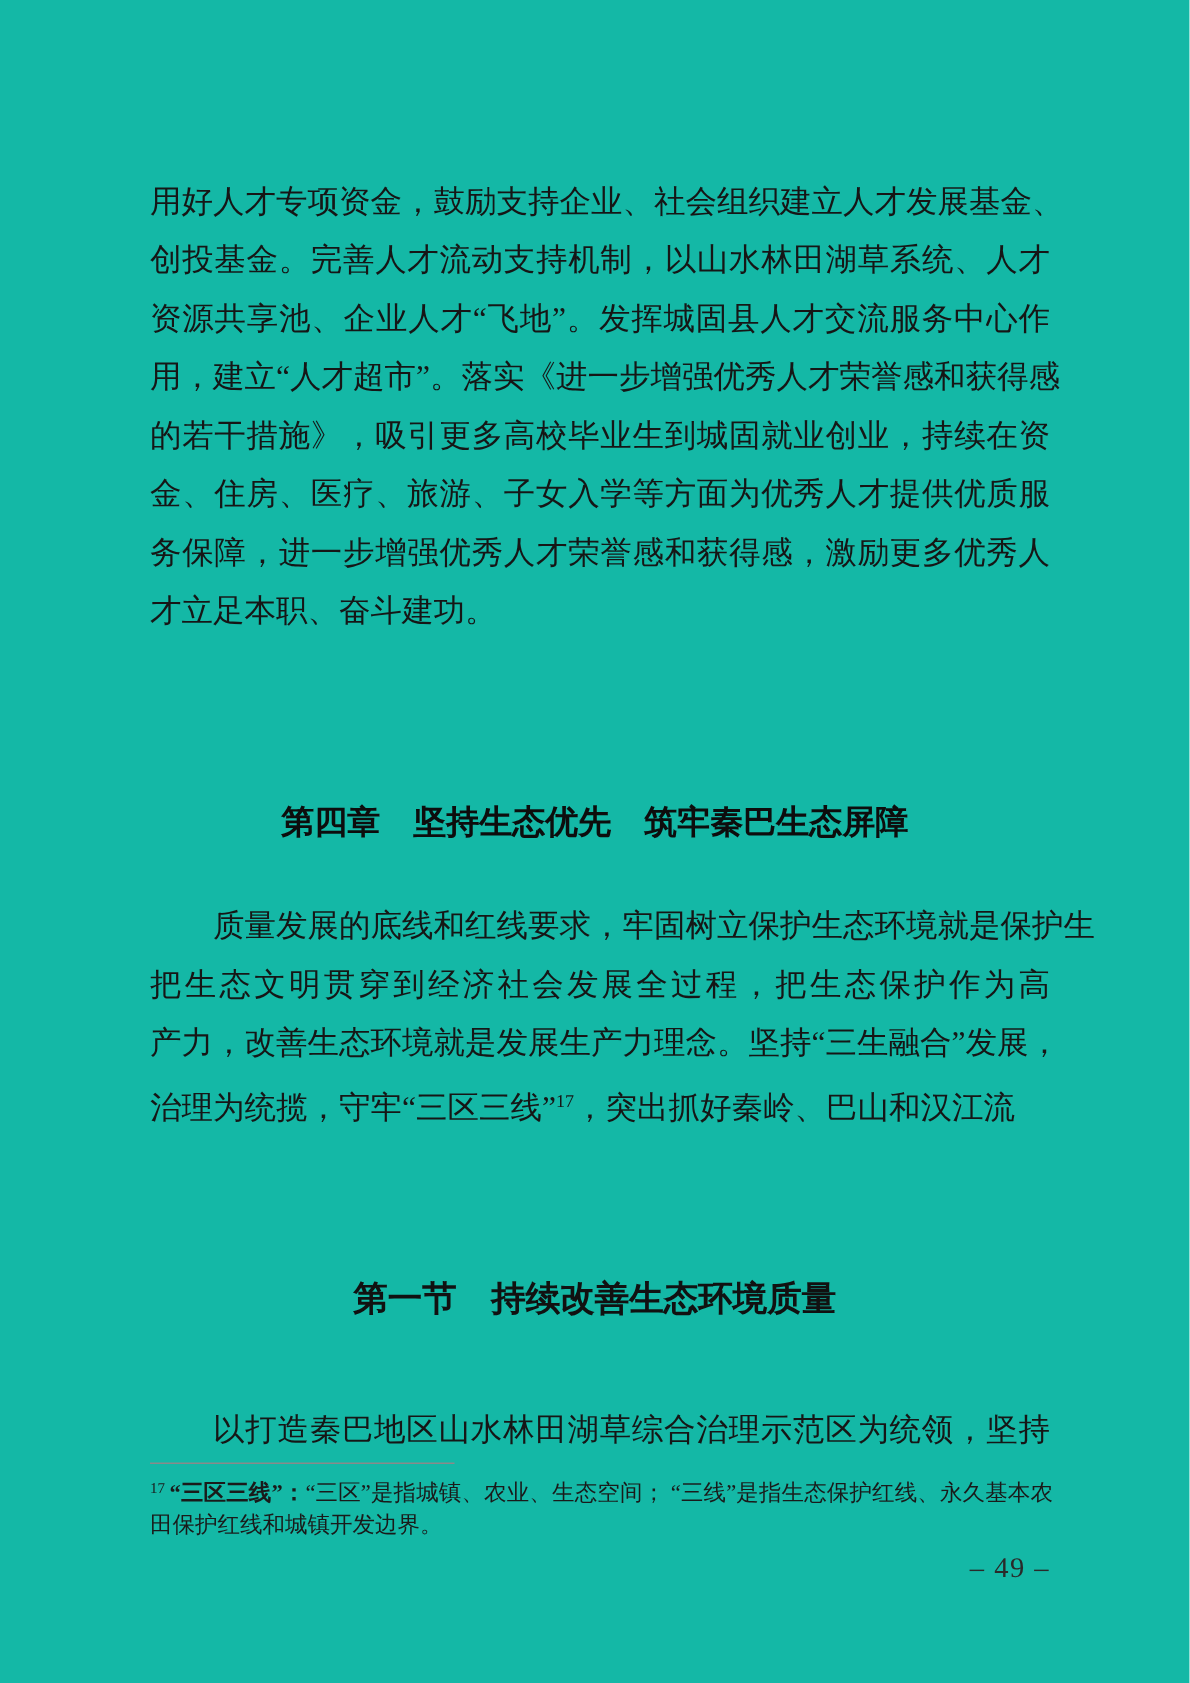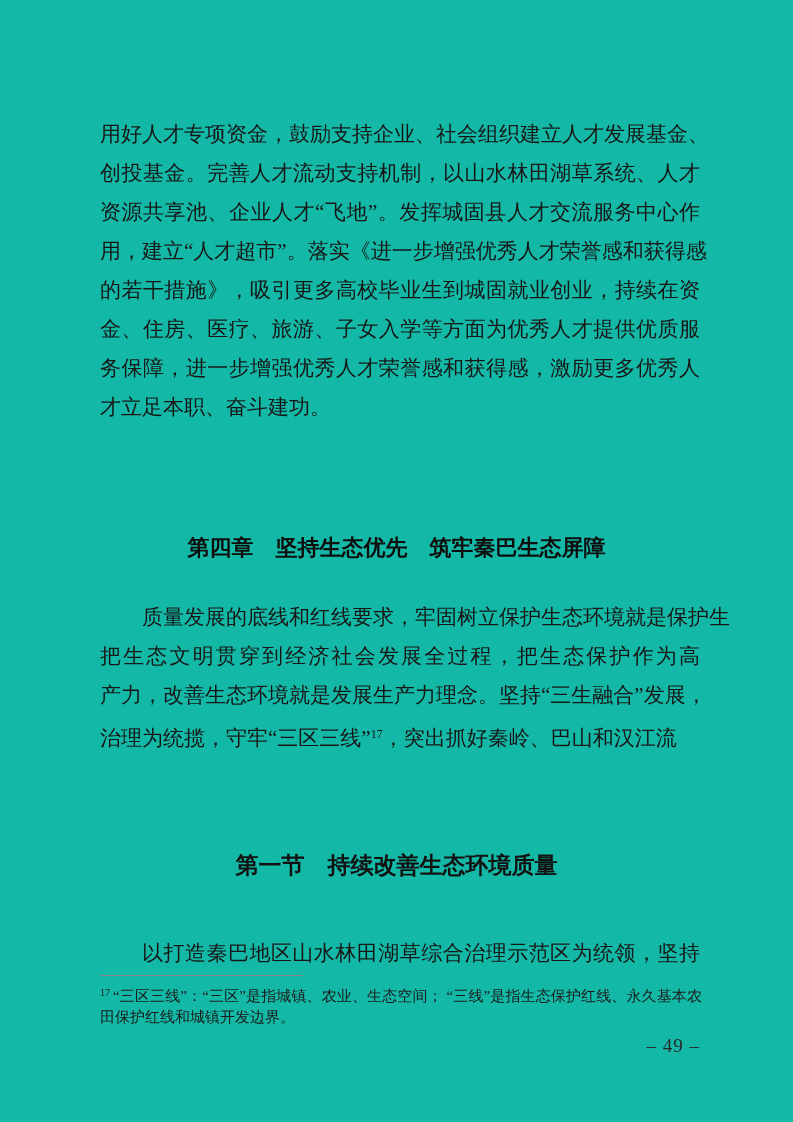--- a/index.html
+++ b/index.html
@@ -87,21 +87,21 @@
     text-align: justify;
     text-justify: inter-character;
     color: #1a1a1a;
   }
   .footnote sup {
     font-size: 10px;
     vertical-align: 5px;
     margin-right: 3px;
   }
   .footnote b {
-    font-weight: normal;
+    font-weight: bold;
   }
   
   .page-number {
     position: absolute;
     top: 1034px;
     left: 630px;
     width: 70px;
     text-align: right;
     font-size: 19px;
     line-height: 24px;

